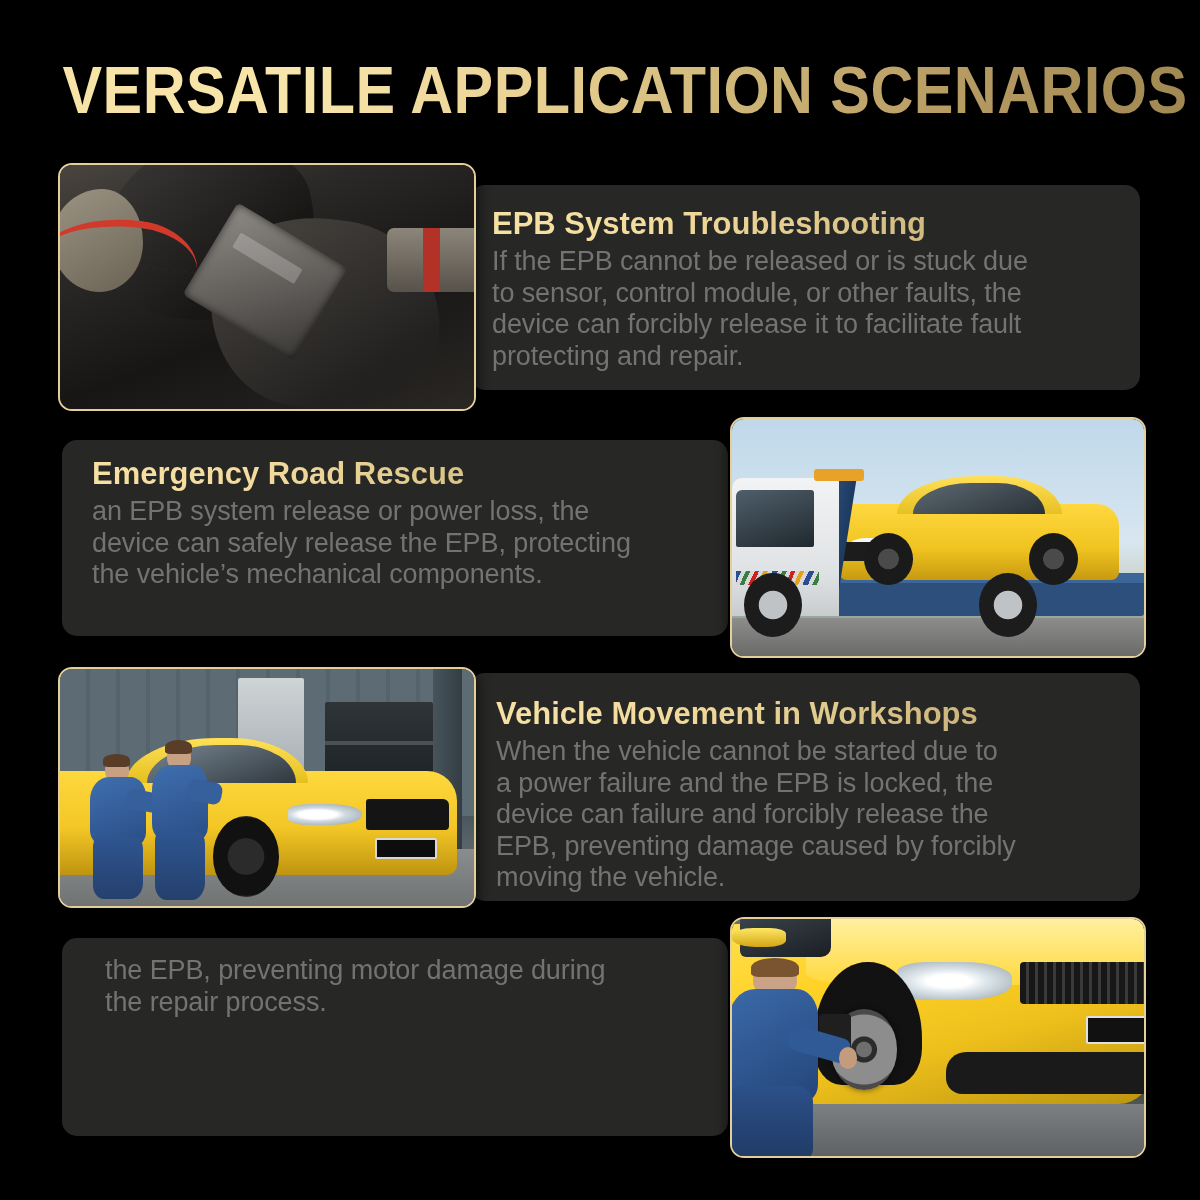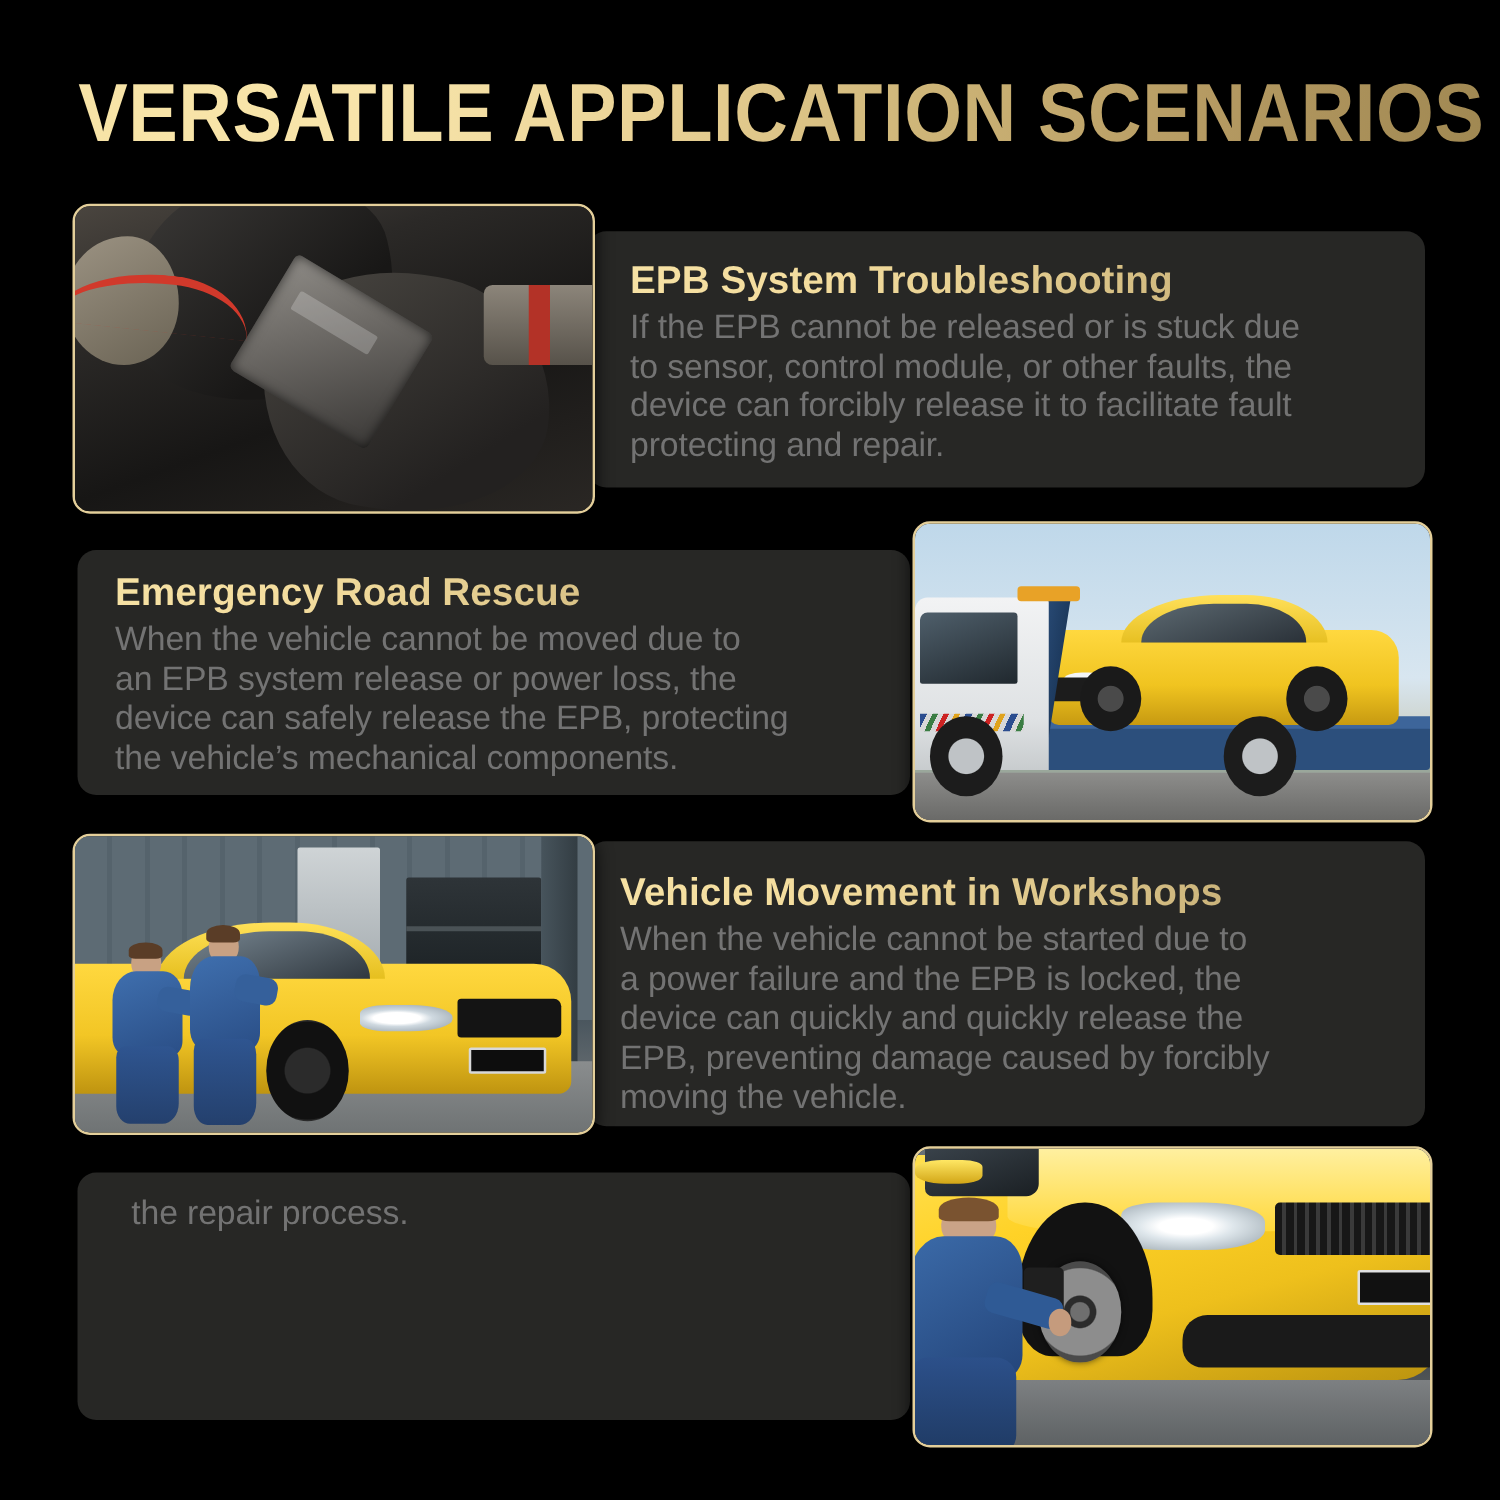--- a/index.html
+++ b/index.html
@@ -370,21 +370,21 @@
 <body>
 
 <div class="title-wrap">
   <div class="title">VERSATILE APPLICATION SCENARIOS</div>
 </div>
 
 <div class="card">
 
   <div class="panel" style="left:470px; top:185px; width:670px; height:205px;"></div>
 
-  <div class="panel-text" style="left:504px; top:205px; width:630px;">
+  <div class="panel-text" style="left:492px; top:205px; width:630px;">
     <div class="heading">EPB System Troubleshooting</div>
     <div class="body-text">
       <span class="ln">If the EPB cannot be released or is stuck due</span>
       <span class="ln">to sensor, control module, or other faults, the</span>
       <span class="ln">device can forcibly release it to facilitate fault</span>
       <span class="ln">protecting and repair.</span>
     </div>
   </div>
 
   <div class="photo" style="left:58px; top:163px; width:414px; height:244px;">
@@ -399,21 +399,20 @@
   </div>
 </div>
 
 <div class="card">
 
   <div class="panel" style="left:62px; top:440px; width:666px; height:196px;"></div>
 
   <div class="panel-text" style="left:92px; top:455px; width:630px;">
     <div class="heading">Emergency Road Rescue</div>
     <div class="body-text">
-      <span class="ln">When the vehicle cannot be moved due to</span>
       <span class="ln">an EPB system release or power loss, the</span>
       <span class="ln">device can safely release the EPB, protecting</span>
       <span class="ln">the vehicle’s mechanical components.</span>
     </div>
   </div>
 
   <div class="photo" style="left:730px; top:417px; width:412px; height:237px;">
     <div class="scene s2">
       <div class="ground"></div>
       <div class="horizon"></div>
@@ -439,21 +438,21 @@
 
 <div class="card">
 
   <div class="panel" style="left:470px; top:673px; width:670px; height:228px;"></div>
 
   <div class="panel-text" style="left:496px; top:695px; width:640px;">
     <div class="heading">Vehicle Movement in Workshops</div>
     <div class="body-text">
       <span class="ln">When the vehicle cannot be started due to</span>
       <span class="ln">a power failure and the EPB is locked, the</span>
-      <span class="ln">device can quickly and quickly release the</span>
+      <span class="ln">device can failure and forcibly release the</span>
       <span class="ln">EPB, preventing damage caused by forcibly</span>
       <span class="ln">moving the vehicle.</span>
     </div>
   </div>
 
   <div class="photo" style="left:58px; top:667px; width:414px; height:237px;">
     <div class="scene s3">
       <div class="wall"></div>
       <div class="door"></div>
       <div class="shelf"></div>
@@ -483,20 +482,21 @@
     </div>
   </div>
 </div>
 
 <div class="card">
 
   <div class="panel" style="left:62px; top:938px; width:666px; height:198px;"></div>
 
   <div class="panel-text" style="left:105px; top:955px; width:630px;">
     <div class="body-text">
+      <span class="ln">the EPB, preventing motor damage during</span>
       <span class="ln">the repair process.</span>
     </div>
   </div>
 
   <div class="photo" style="left:730px; top:917px; width:412px; height:237px;">
     <div class="scene s4">
       <div class="bgwall"></div>
       <div class="bglight"></div>
       <div class="floor"></div>
       <div class="car"></div>

